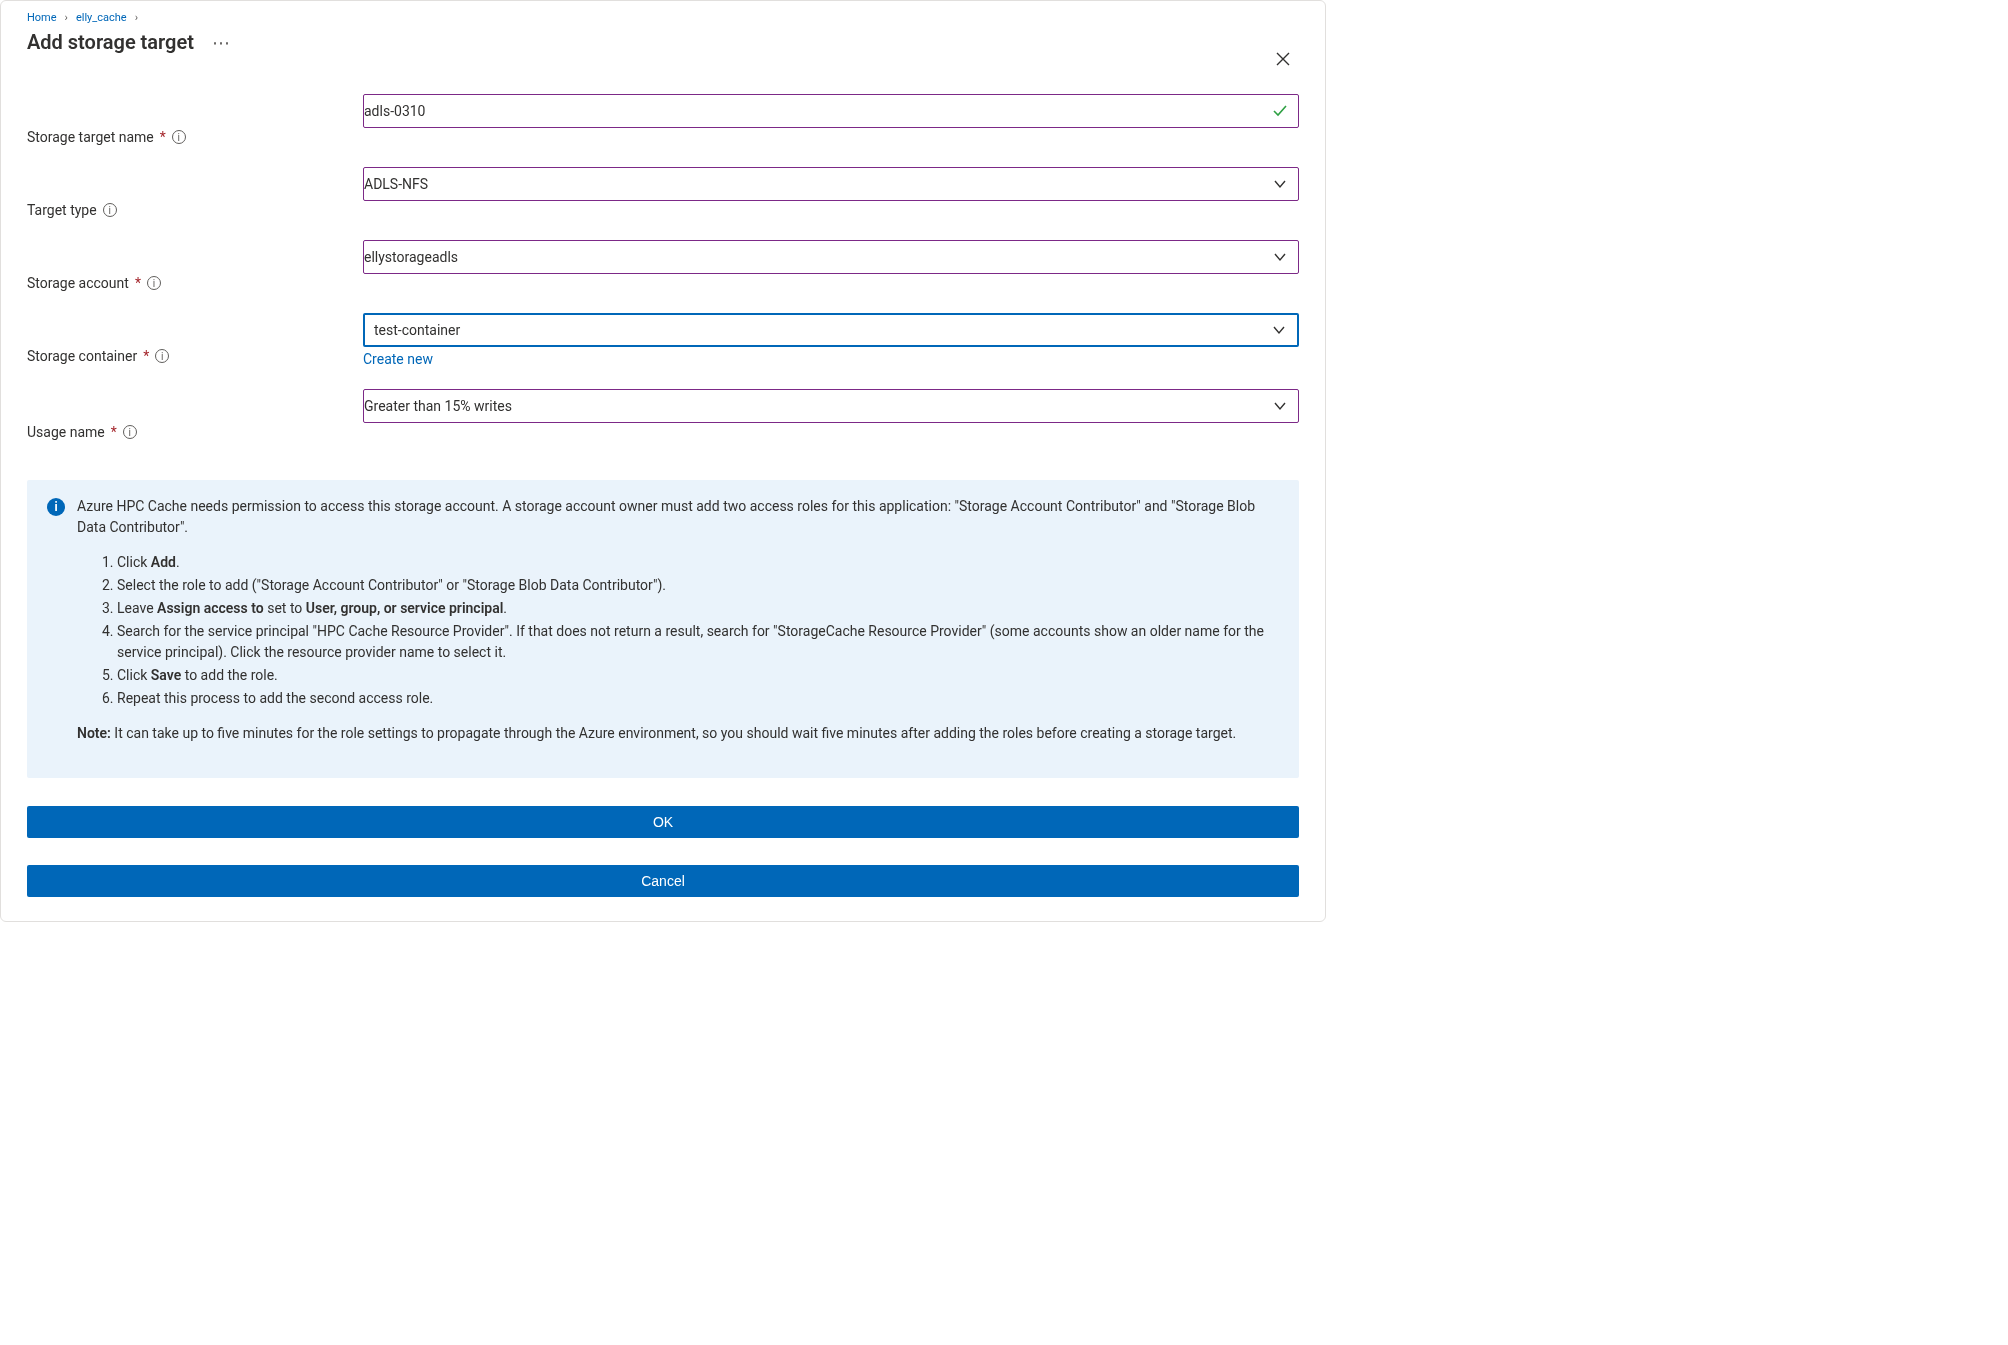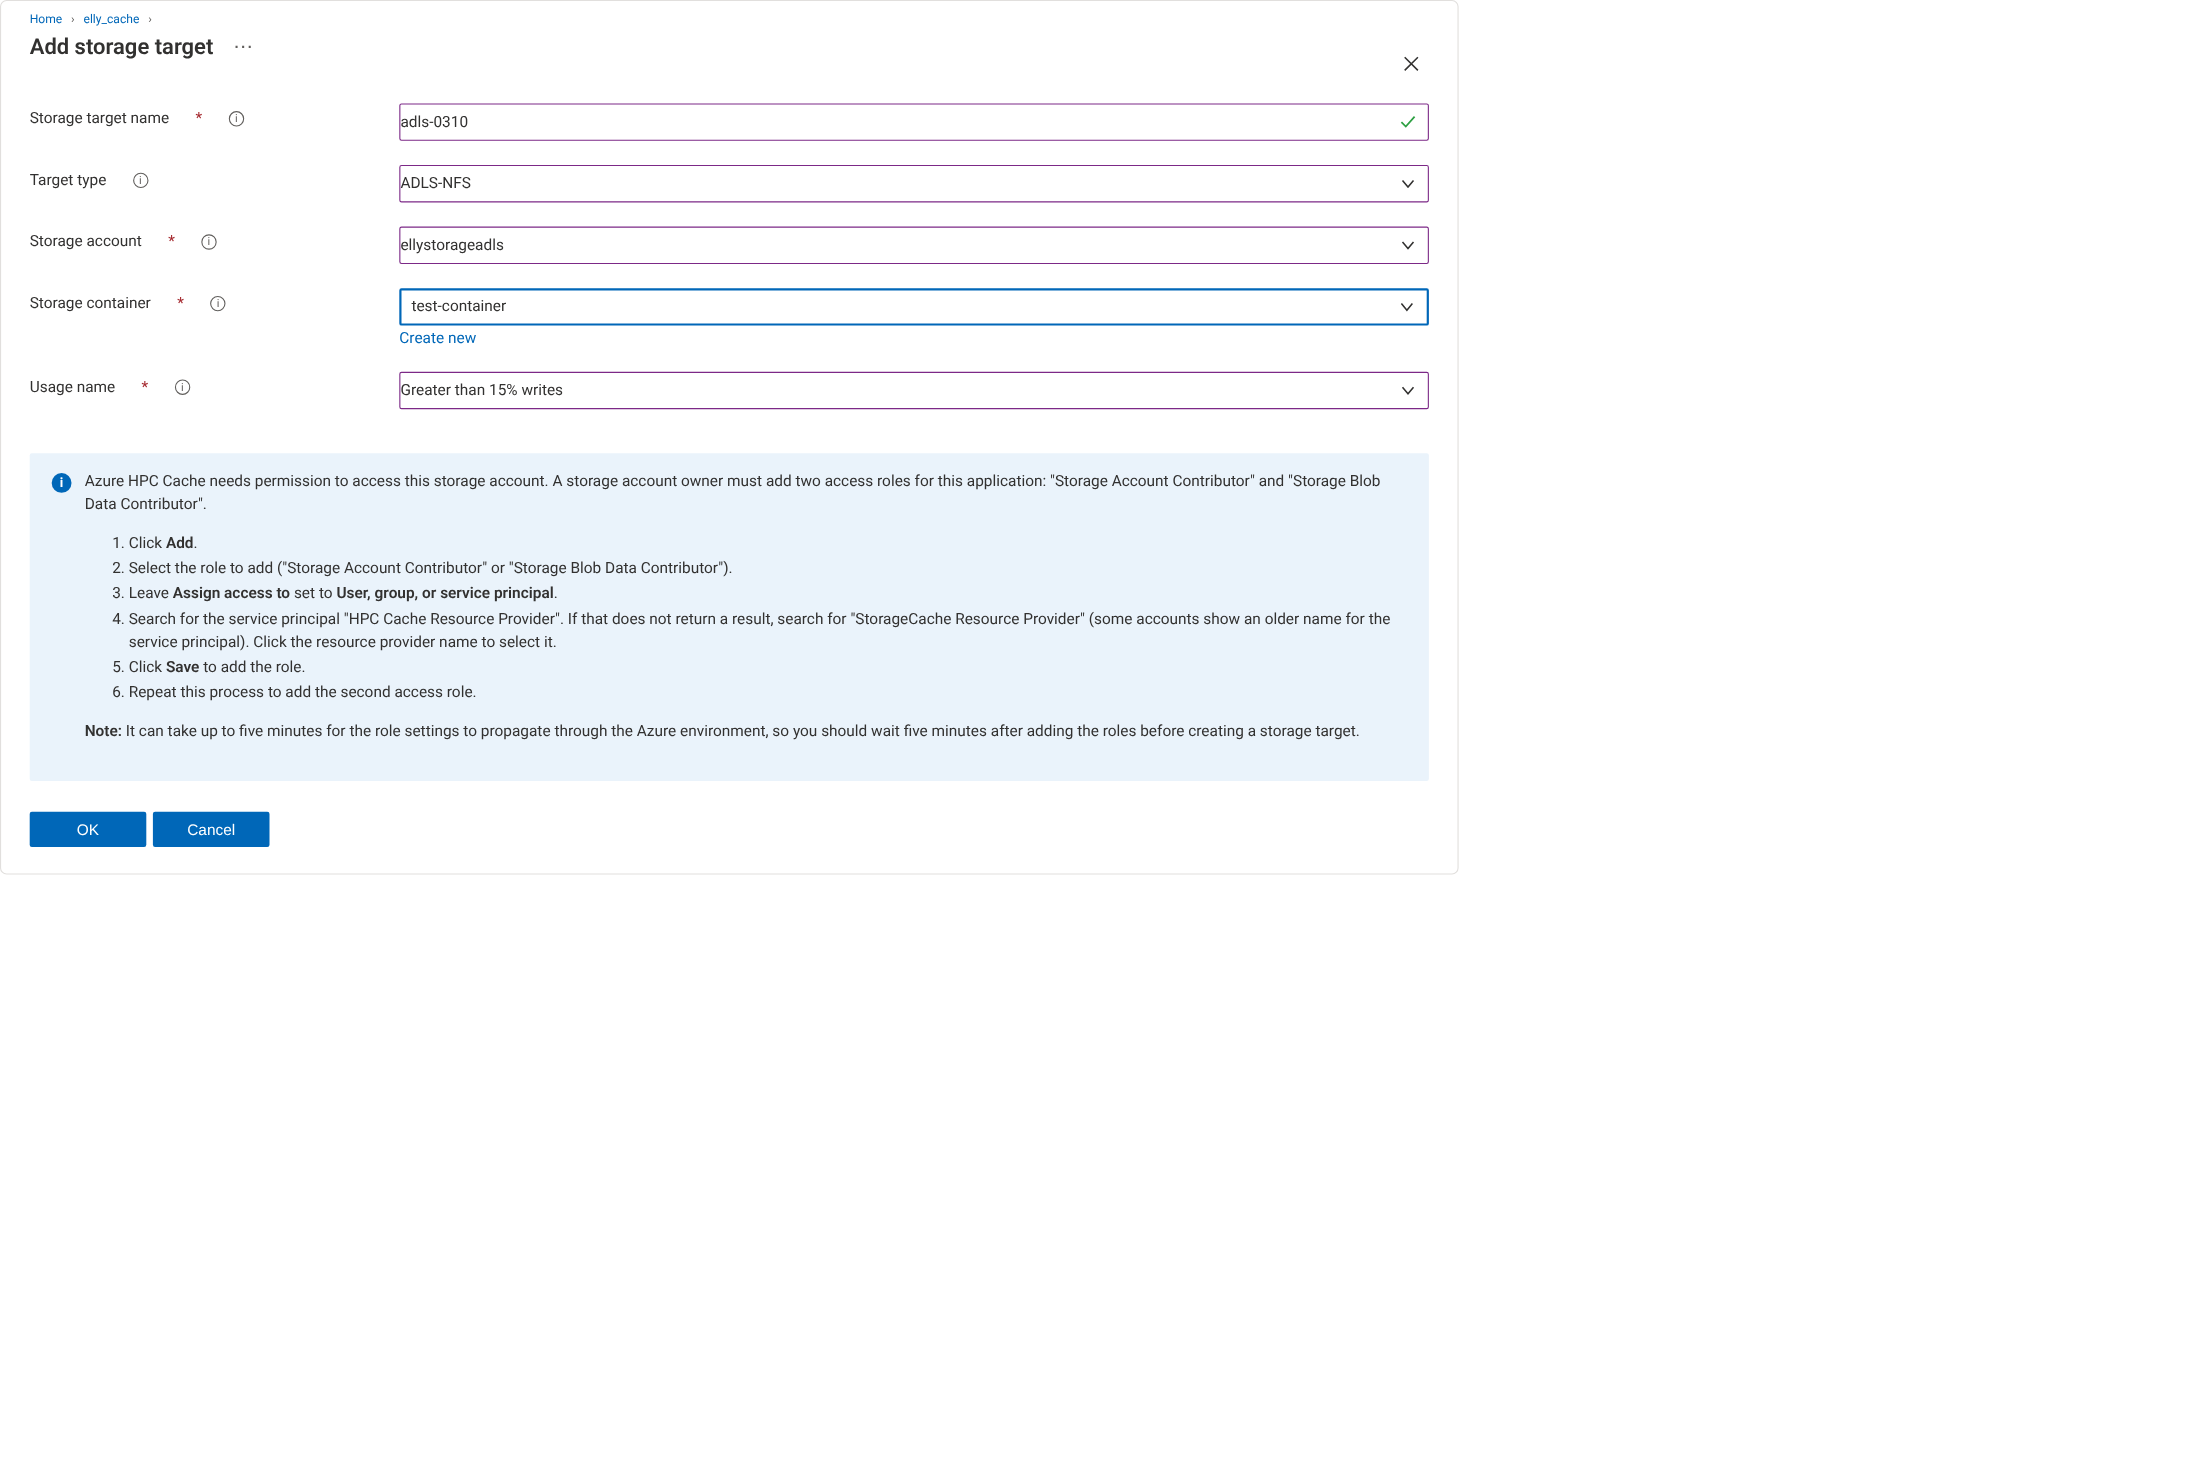--- a/index.html
+++ b/index.html
@@ -60,24 +60,25 @@
   .form-row {
     display: flex;
     align-items: flex-start;
     margin-bottom: 22px;
   }
   .form-label {
     width: 336px;
     flex-shrink: 0;
     display: flex;
     align-items: center;
-    gap: 24px;
+    gap: 6px;
     padding-top: 6px;
     font-size: 14px;
     color: #323130;
+    margin-top: 29px;
   }
   .required { color: #a4262c; }
   .info-icon {
     display: inline-flex;
     align-items: center;
     justify-content: center;
     width: 14px;
     height: 14px;
     border: 1px solid #605e5c;
     border-radius: 50%;
@@ -149,21 +150,22 @@
     font-size: 12px;
     margin-top: 2px;
   }
   .info-body p { margin-bottom: 14px; }
   .info-body ol { margin: 0 0 14px 20px; padding-left: 20px; }
   .info-body ol li { margin-bottom: 2px; }
   .info-body b { font-weight: 600; }
   .footer {
     margin-top: 28px;
     display: flex;
-    gap: 6px;
+    gap: 27px;
+    flex-direction: column;
   }
   .btn {
     min-width: 106px;
     height: 32px;
     border: none;
     border-radius: 2px;
     font-size: 14px;
     cursor: pointer;
     background: #0067b8;
     color: #fff;

